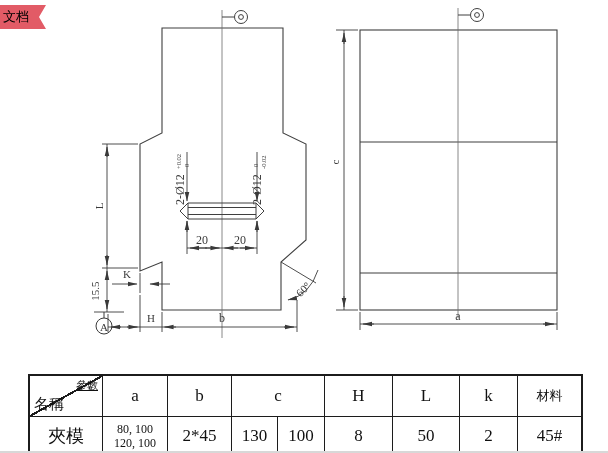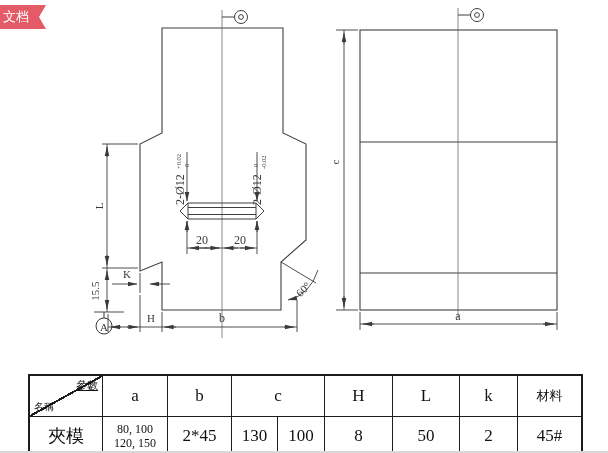--- a/index.html
+++ b/index.html
@@ -1,35 +1,35 @@
 <!DOCTYPE html>
 <html><head>
 <meta charset="utf-8">
 <style>
   html,body{margin:0;padding:0;background:#fff;}
   #stage{position:relative;width:608px;height:453px;background:#ffffff;overflow:hidden;
          font-family:"Liberation Serif", serif;border-bottom:2px solid #d8d8d8;box-sizing:border-box;}
-  #badge{position:absolute;left:0;top:5px;width:46px;height:24px;background:#e25b66;color:#ffffff;
+  #badge{position:absolute;left:0;top:5px;width:46px;height:24px;background:#e25b66;color:#000000;
          font-family:"Liberation Sans", sans-serif;font-size:13px;line-height:24px;text-align:left;
          padding-left:3px;box-sizing:border-box;
          clip-path:polygon(0 0,100% 0,calc(100% - 7px) 50%,100% 100%,0 100%);}
   svg text{fill:#3a3a3a;font-family:"Liberation Serif", serif;}
   #ptable{position:absolute;left:28px;top:374px;border-collapse:collapse;
           font-family:"Liberation Serif", serif;color:#111;}
   #ptable td{border:1.5px solid #1c1c1c;text-align:center;vertical-align:middle;padding:0;}
   #ptable{border:2px solid #1c1c1c;}
   .hdr{font-size:17px;height:40px;}
   .hdr-cjk{font-size:13px;}
   .cell{font-size:17px;height:37px;}
   .cell-small{font-size:12px;line-height:14px;}
   .cell-name{font-size:18px;}
   .diag{position:relative;width:72px;
         background:linear-gradient(to bottom right,rgba(0,0,0,0) calc(50% - 1px),#1c1c1c calc(50% - 1px),#1c1c1c calc(50% + 1px),rgba(0,0,0,0) calc(50% + 1px));}
   .diag .tr{position:absolute;top:2px;right:4px;font-size:11px;text-decoration:underline;}
-  .diag .bl{position:absolute;bottom:2px;left:4px;font-size:10px;}
+  .diag .bl{position:absolute;bottom:2px;left:4px;font-size:15px;}
 </style>
 </head>
 <body>
 
 <div id="stage">
 
   <div id="badge">
     <span>文档</span>
   </div>
 
@@ -194,21 +194,21 @@
       <td class="hdr" colspan="2" style="width:92px">c</td>
       <td class="hdr" style="width:67px">H</td>
       <td class="hdr" style="width:66px">L</td>
       <td class="hdr" style="width:57px">k</td>
       <td class="hdr hdr-cjk" style="width:63px">材料</td>
     </tr>
     <tr>
       <td class="cell cell-name">夾模</td>
       <td class="cell cell-small">
         <div>80, 100</div>
-        <div>120, 150</div>
+        <div>120, 100</div>
       </td>
       <td class="cell">2*45</td>
       <td class="cell" style="width:45px">130</td>
       <td class="cell" style="width:46px">100</td>
       <td class="cell">8</td>
       <td class="cell">50</td>
       <td class="cell">2</td>
       <td class="cell">45#</td>
     </tr>
   </tbody>

